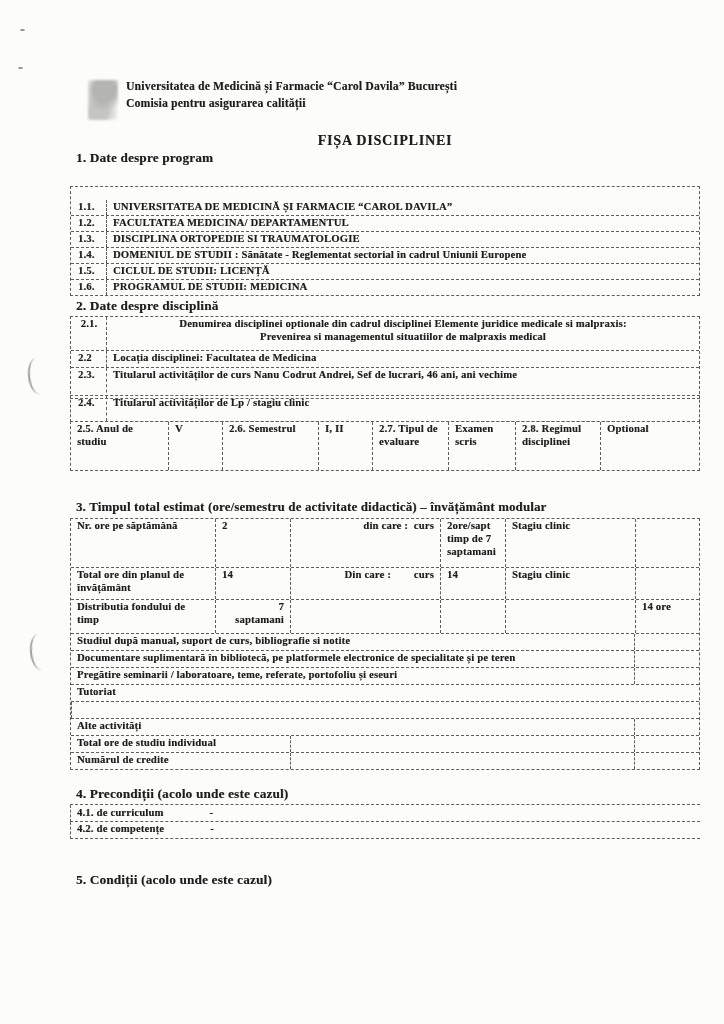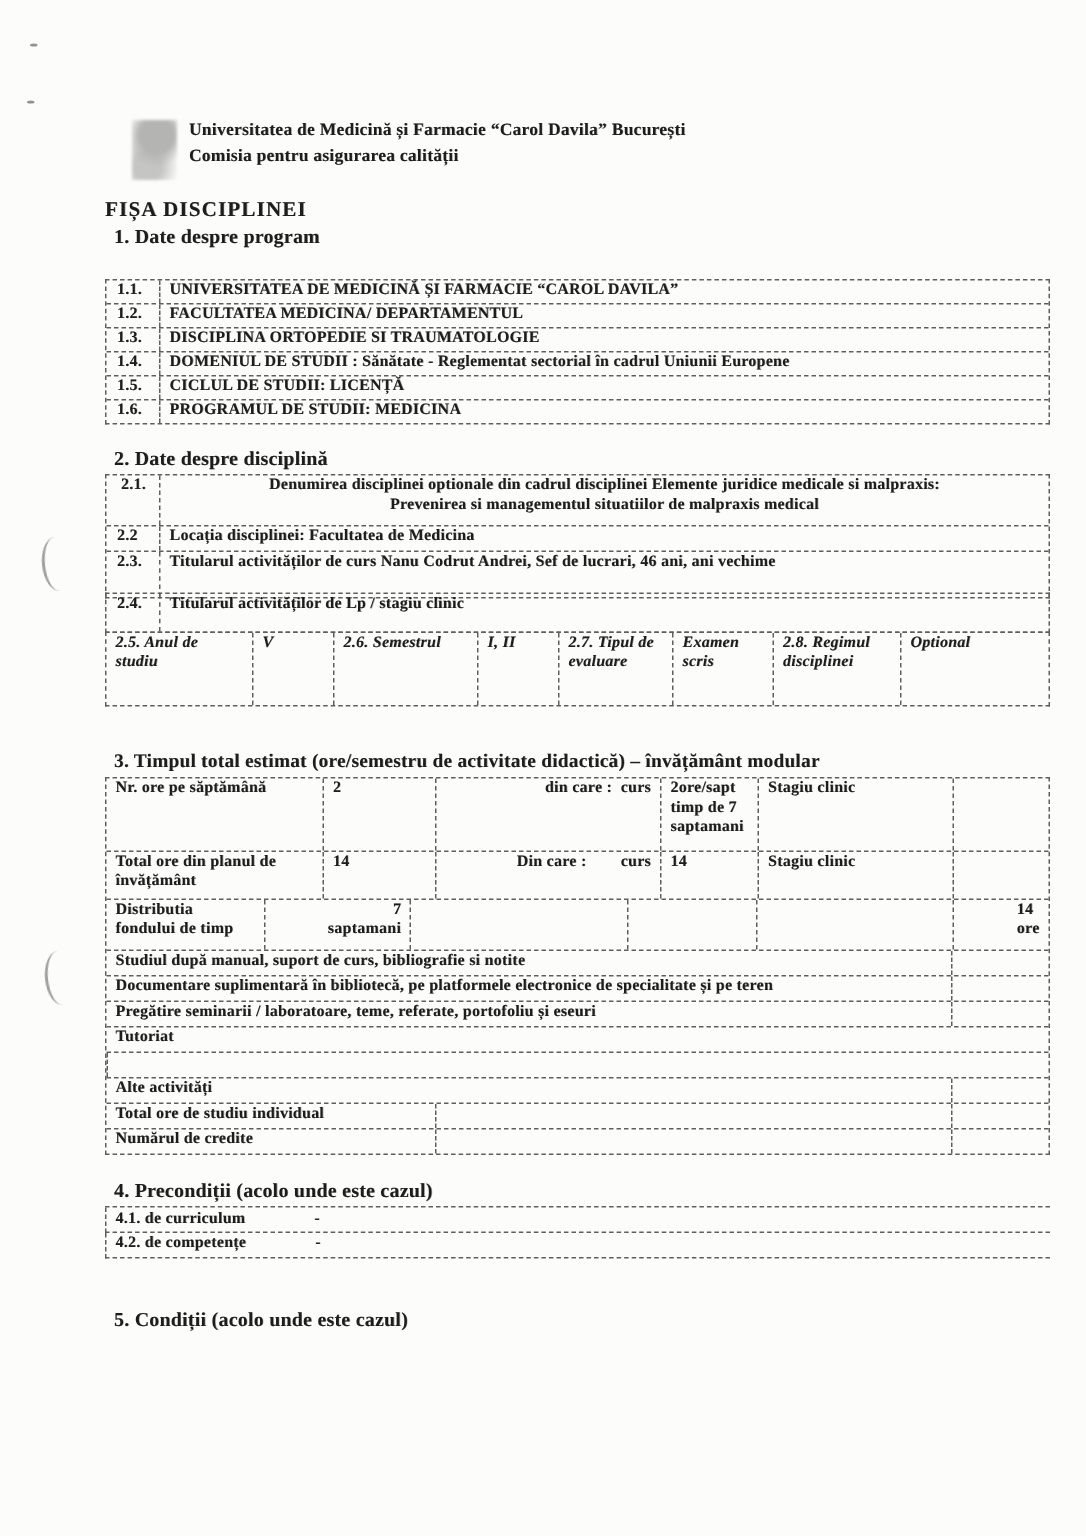--- a/index.html
+++ b/index.html
@@ -10,32 +10,32 @@
     color:#1d1d1d;overflow:hidden;
   }
   .abs{position:absolute;box-sizing:border-box;}
   .ink{font-weight:700;letter-spacing:.2px;text-shadow:.4px 0 0 rgba(40,40,40,.45);}
   
   .logo{width:30px;height:40px;opacity:.65;filter:blur(1px);
     background:
       radial-gradient(circle at 55% 25%, #8e8e8e 0 34%, transparent 62%),
       radial-gradient(circle at 35% 78%, #a8a8a8 0 26%, transparent 58%);}
   .orgline{font-size:11.6px;line-height:17px;}
-  .doc-title{font-size:14px;letter-spacing:.8px;text-align:left;width:630px;}
+  .doc-title{font-size:14px;letter-spacing:.8px;text-align:center;width:630px;}
   .sec-head{font-size:13.2px;white-space:nowrap;}
   
   .tbl{border:1px dashed #5e5e5e;background:transparent;}
   .trow{display:flex;border-bottom:1px dashed #5e5e5e;align-items:flex-start;}
   .trow:last-child{border-bottom:none;}
   .cell{font-size:10.6px;line-height:1.22;padding:1px 6px;box-sizing:border-box;}
   .numc{width:36px;flex:none;border-right:1px dashed #5e5e5e;padding-left:7px;align-self:stretch;}
   .txtc{flex:1;}
   .pre{white-space:pre-wrap;text-align:right;}
   
-  .g2 .cell{border-right:1px dashed #5e5e5e;align-self:stretch;font-style:italic;}
+  .g2 .cell{border-right:1px dashed #5e5e5e;align-self:stretch;}
   .g2 .cell:last-child{border-right:none;}
   .g2c1{width:98px;} .g2c2{width:54px;} .g2c3{width:96px;} .g2c4{width:54px;}
   .g2c5{width:76px;} .g2c6{width:67px;} .g2c7{width:85px;} .g2c8{flex:1;}
   
   .g3 .cell{border-right:1px dashed #5e5e5e;align-self:stretch;}
   .g3 .cell:last-child{border-right:none;}
   .g3c1{width:145px;} .g3c2{width:75px;} .g3c3{width:150px;}
   .g3c4{width:65px;} .g3c5{width:130px;} .g3c6{flex:1;}
   .l3main{flex:1;}
   .l3right{width:64px;flex:none;border-left:1px dashed #5e5e5e;align-self:stretch;}
@@ -60,21 +60,21 @@
 
 <div class="abs logo" style="left:88px;top:80px;"></div>
 <div class="abs" style="left:126px;top:78px;width:560px;">
   <div class="ink orgline">Universitatea de Medicină și Farmacie “Carol Davila” București</div>
   <div class="ink orgline">Comisia pentru asigurarea calității</div>
 </div>
 <div class="abs ink doc-title" style="left:70px;top:133px;">FIȘA DISCIPLINEI</div>
 
 <div class="abs ink sec-head" style="left:76px;top:150px;">1.  Date despre program</div>
 <div class="abs tbl" style="left:70px;top:186px;width:630px;">
-  <div class="trow" style="min-height:14.5px;">
+  <div class="trow" style="min-height:14.5px;margin-top:13px;">
     <div class="cell ink numc">1.1.</div>
     <div class="cell ink txtc">UNIVERSITATEA DE MEDICINĂ ȘI FARMACIE “CAROL DAVILA”</div>
   </div>
   <div class="trow" style="min-height:14.5px;">
     <div class="cell ink numc">1.2.</div>
     <div class="cell ink txtc">FACULTATEA MEDICINA/ DEPARTAMENTUL</div>
   </div>
   <div class="trow" style="min-height:14.5px;">
     <div class="cell ink numc">1.3.</div>
     <div class="cell ink txtc">DISCIPLINA  ORTOPEDIE SI TRAUMATOLOGIE</div>
@@ -141,21 +141,21 @@
     <div class="cell ink g3c6"></div>
   </div>
   <div class="trow g3" style="min-height:31px;">
     <div class="cell ink g3c1">Total ore din planul de învățământ</div>
     <div class="cell ink g3c2">14</div>
     <div class="cell ink g3c3 pre">Din care :        curs</div>
     <div class="cell ink g3c4">14</div>
     <div class="cell ink g3c5">Stagiu clinic</div>
     <div class="cell ink g3c6"></div>
   </div>
-  <div class="trow g3" style="min-height:33px;gap:36px;">
+  <div class="trow g3" style="min-height:33px;">
     <div class="cell ink g3c1">Distributia fondului de timp</div>
     <div class="cell ink g3c2 pre">7
 saptamani</div>
     <div class="cell ink g3c3"></div>
     <div class="cell ink g3c4"></div>
     <div class="cell ink g3c5"></div>
     <div class="cell ink g3c6">14 ore</div>
   </div>
   <div class="trow" style="min-height:16px;">
     <div class="cell ink l3main">Studiul după manual, suport de curs, bibliografie si notite</div>

